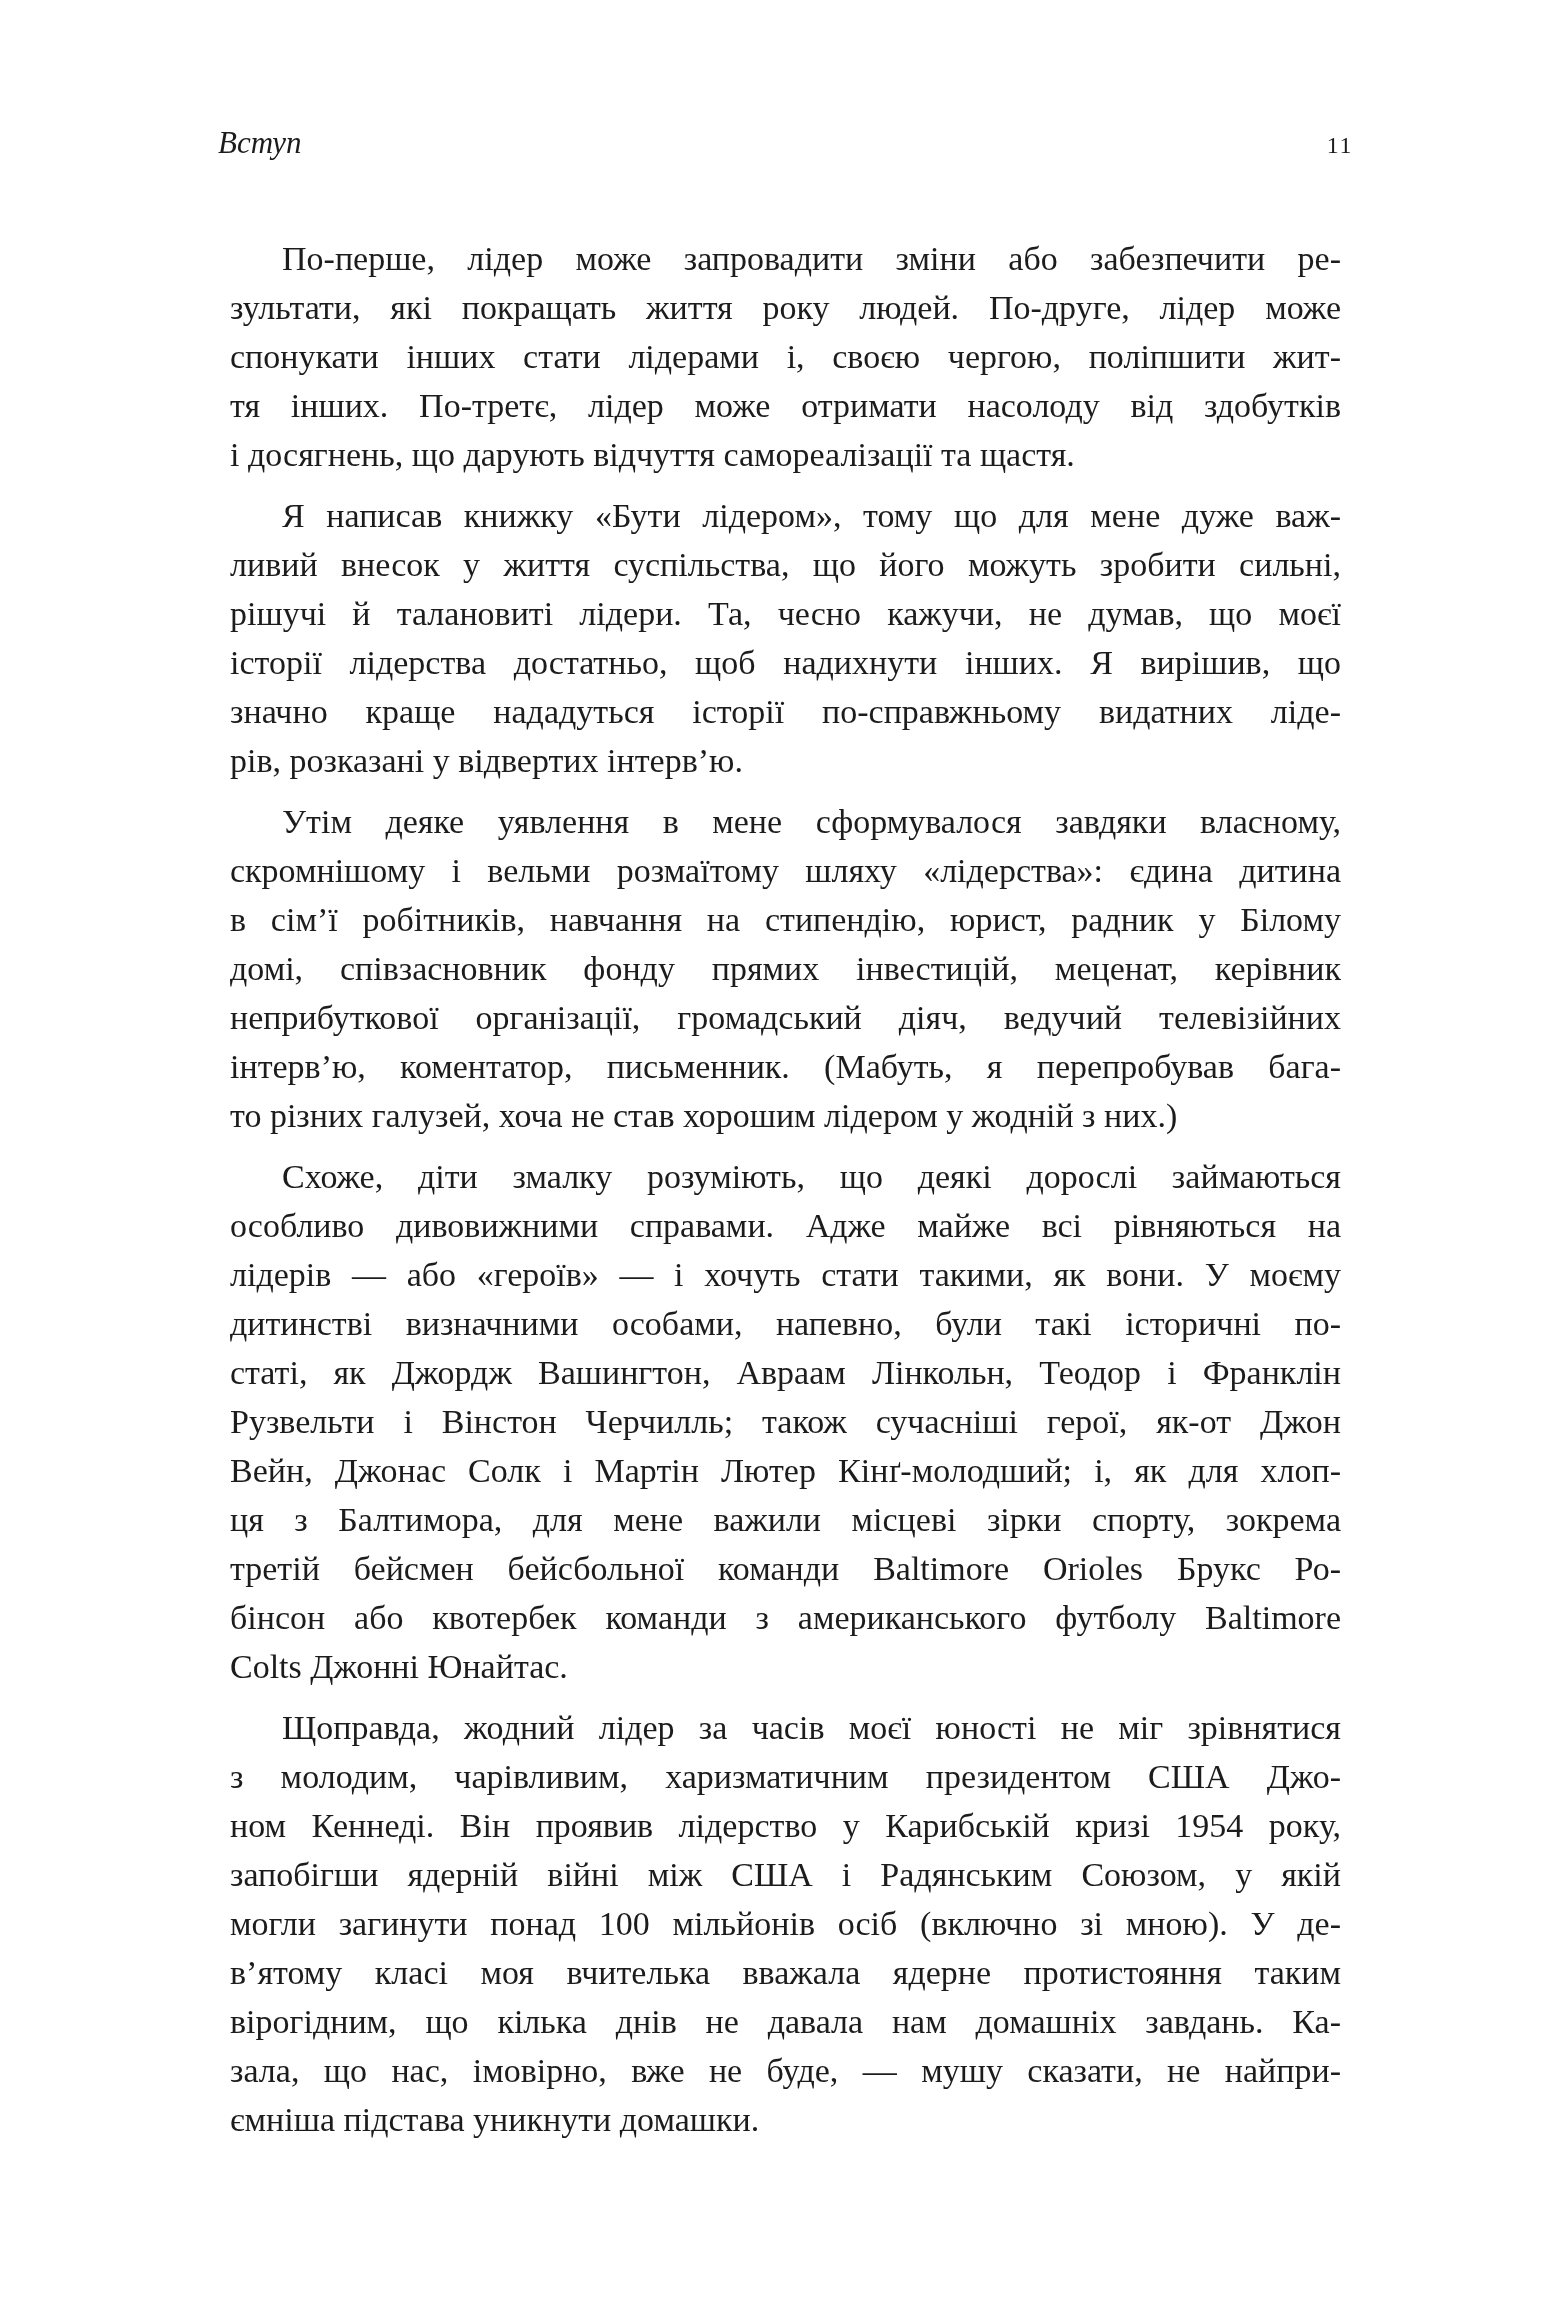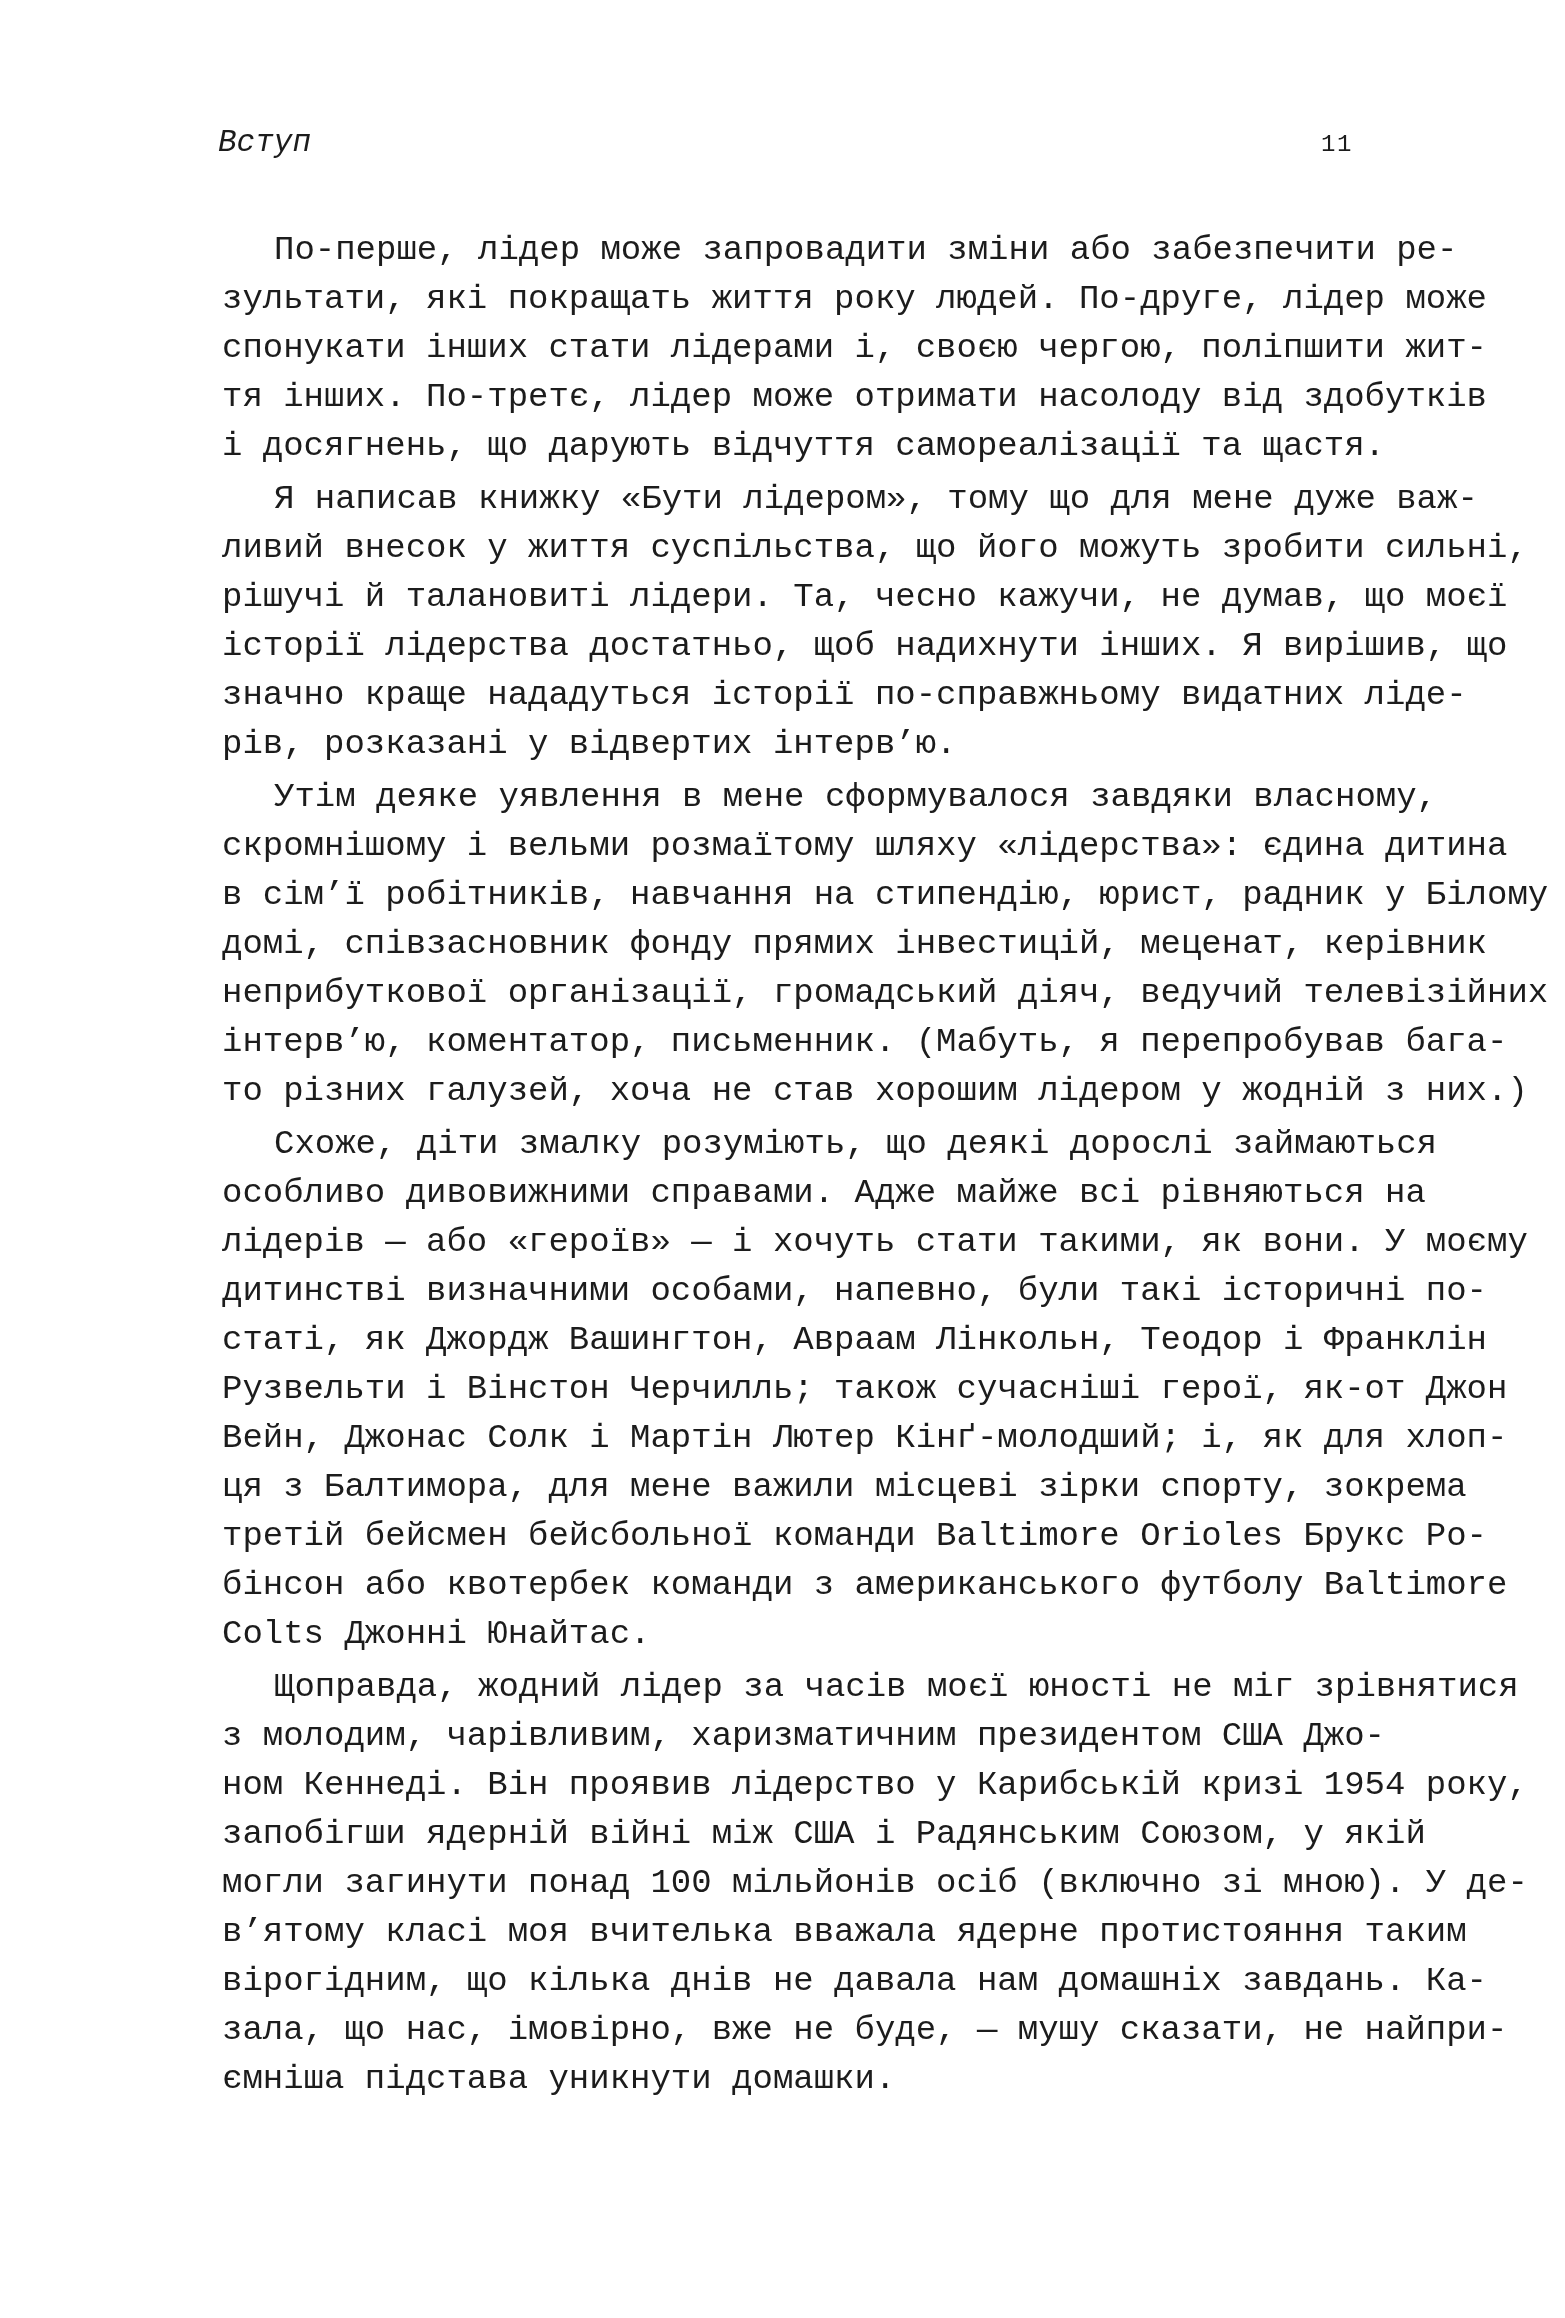--- a/index.html
+++ b/index.html
@@ -5,21 +5,21 @@
   html, body {
     margin: 0;
     padding: 0;
     background: #ffffff;
   }
   .page {
     position: relative;
     width: 1565px;
     height: 2319px;
     background: #ffffff;
-    font-family: Liberation Mono, monospace;
+    font-family: Liberation Serif, serif;
     color: #1c1c1c;
     overflow: hidden;
   }
   .running-header {
     position: absolute;
     left: 218px;
     top: 122px;
     width: 1135px;
     display: flex;
     justify-content: space-between;
@@ -36,21 +36,21 @@
     letter-spacing: 1.6px;
   }
   .body-text {
     position: absolute;
     left: 218px;
     top: 222px;
     width: 1135px;
     font-size: 34px;
     line-height: 49px;
   }
-  .para { margin: 4px; }
+  .para { margin: 12px; }
   .line {
     text-align: justify;
     text-align-last: justify;
     white-space: nowrap;
   }
   .line.first { text-indent: 52px; }
   .line.last  { text-align-last: left; }
 </style>
 </head>
 <body>

